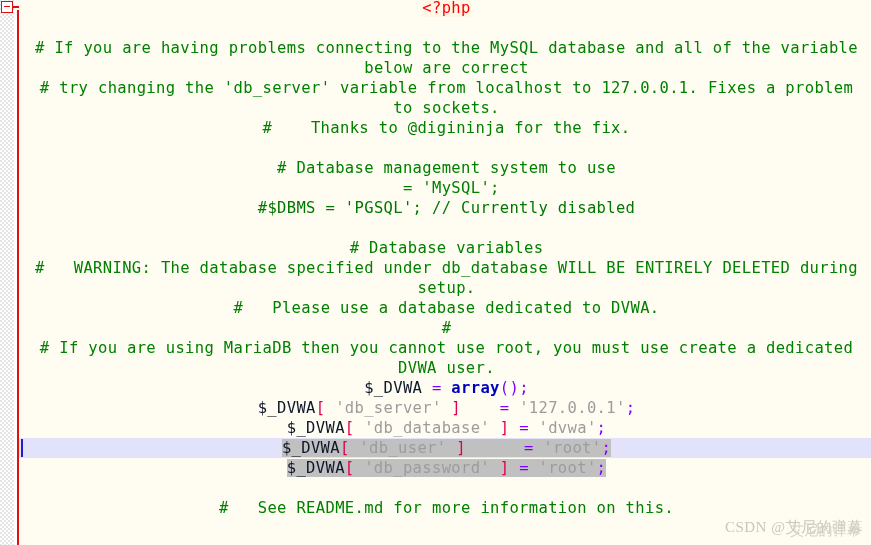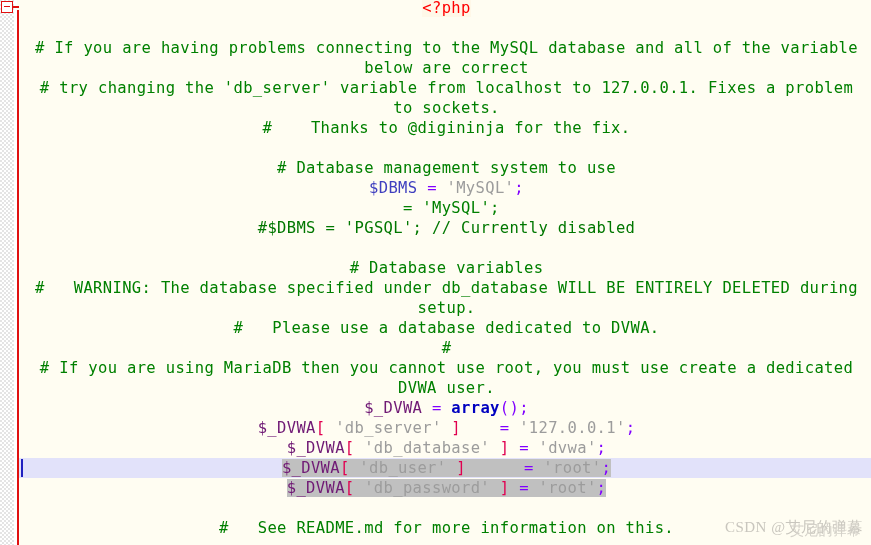--- a/index.html
+++ b/index.html
@@ -103,21 +103,21 @@
   .line.first {
     height: 18px;
     line-height: 17px;
   }
   .line-current {
     background: #E2E2FA;
   }
   
   .cmt      { color: #008000; }
   .var      { color: #3F3FBF; }
-  .var-dv   { color: #701a75; }
+  .var-dv   { color: #0f172a; }
   .op       { color: #8000FF; }
   .str      { color: #9C9C9C; }
   .brk      { color: #E00050; }
   .kw       { color: #0000C0; font-weight: bold; }
   .phptag   { color: #FF0000; background: #FFF8E8; }
 
   
   .sel {
     background: #C0C0C0;
   }
@@ -169,21 +169,20 @@
     <div class="line"><span class="cmt"># If you are having problems connecting to the MySQL database and all of the variable</span></div>
     <div class="line"><span class="cmt">below are correct</span></div>
     <div class="line"><span class="cmt"># try changing the 'db_server' variable from localhost to 127.0.0.1. Fixes a problem</span></div>
     <div class="line"><span class="cmt">to sockets.</span></div>
     <div class="line"><span class="cmt">#    Thanks to @digininja for the fix.</span></div>
 
     <div class="line"><span></span></div>
 
     <div class="line"><span class="cmt"># Database management system to use</span></div>
 
-    <div class="line"><span class="var">$DBMS</span><span class="op"> </span><span class="op">=</span><span> </span><span class="str">'MySQL'</span><span class="op">;</span></div>
 
     <div class="line"><span class="cmt"> = 'MySQL';</span></div>
 
     <div class="line"><span>#$DBMS = 'PGSQL'; // Currently disabled</span></div>
 
     <div class="line"><span class="cmt"></span></div>
     <div class="line"><span class="cmt"># Database variables</span></div>
     <div class="line"><span class="cmt">#   WARNING: The database specified under db_database WILL BE ENTIRELY DELETED during</span></div>
     <div class="line"><span class="cmt">setup.</span></div>
     <div class="line"><span class="cmt">#   Please use a database dedicated to DVWA.</span></div>

